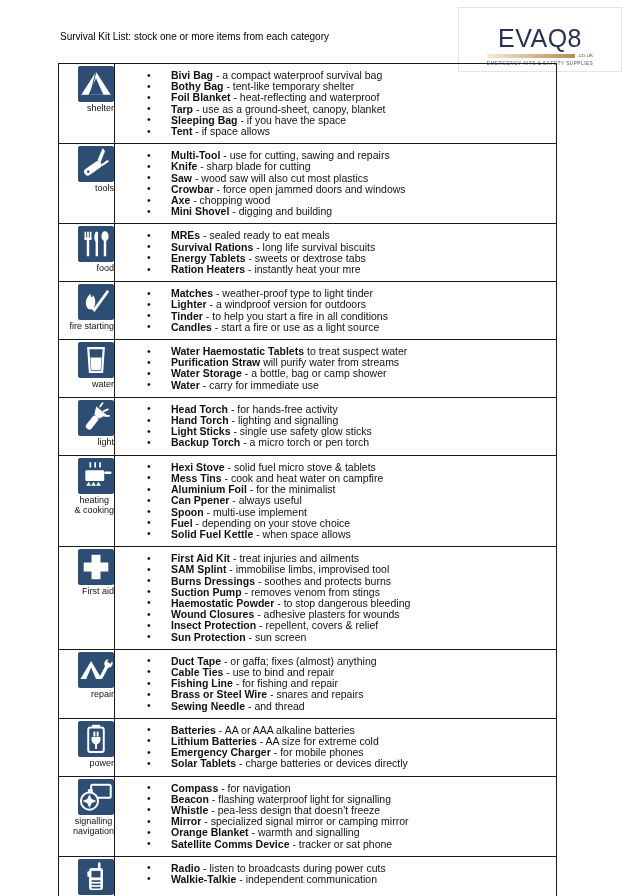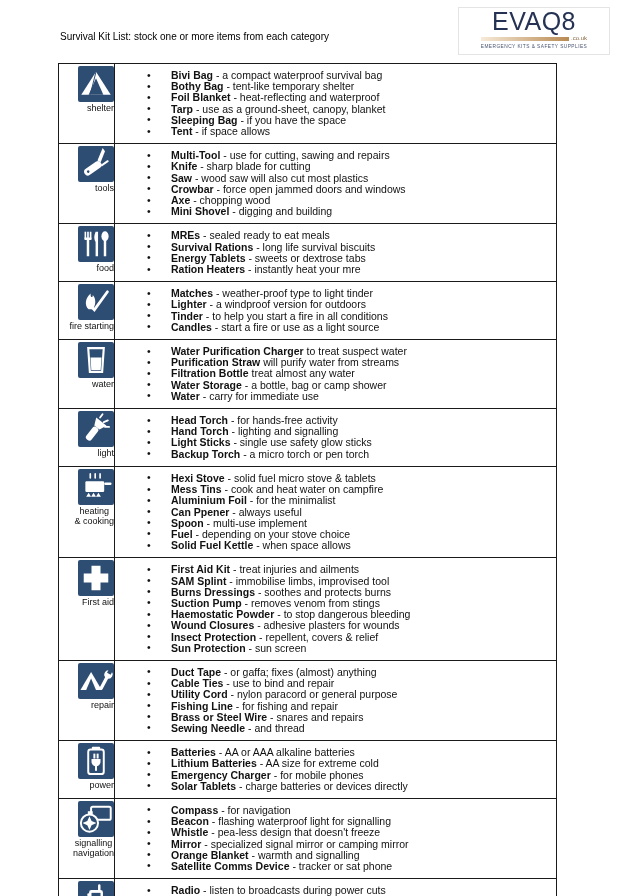--- a/index.html
+++ b/index.html
@@ -1,21 +1,21 @@
 <!DOCTYPE html>
 <html><head>
 <meta charset="utf-8">
 <style>
   html,body{margin:0;padding:0;background:#fff;}
   body{width:627px;height:896px;font-family:"Liberation Sans",sans-serif;-webkit-font-smoothing:antialiased;}
   .page{position:relative;width:627px;height:896px;background:#fff;overflow:hidden;}
 
   .doc-title{position:absolute;left:60px;top:31px;font-size:10px;color:#000;}
 
-  .logo{position:absolute;left:458px;top:7px;width:152px;box-sizing:border-box;padding:1px 8px 5px;
+  .logo{position:absolute;left:458px;top:7px;width:164px;box-sizing:border-box;padding:18px 8px 5px;
         border:1px solid #e4e4e4;background:#fff;display:flex;flex-direction:column;align-items:center;}
   .brand{font-size:25px;line-height:1;letter-spacing:.5px;color:#253253;}
   .logo-bar-row{display:flex;align-items:flex-end;gap:2px;margin-top:1px;}
   .bar{width:88px;height:4px;background:linear-gradient(to right,#f7ead8,#b98a52);}
   .domain{font-size:6px;color:#8a6b44;line-height:1;}
   .tagline{font-size:4.8px;letter-spacing:.45px;color:#4a5571;margin-top:3px;white-space:nowrap;}
 
   .ktable{position:absolute;left:58px;top:63px;width:499px;box-sizing:border-box;border:1px solid #1a1a1a;}
   .cat-row{display:flex;border-bottom:1px solid #1a1a1a;}
   .cat-row:last-child{border-bottom:none;min-height:56px;}
@@ -138,23 +138,22 @@
       <div class="cat-cell">
         <span class="cat-icon">
             <svg viewBox="0 0 44 44">
               <path d="M12.5 7.5 h19 l-2 29 h-15 Z" fill="none" stroke="#fff" stroke-width="2.6"></path>
               <path d="M15.2 19 h13.6 l-1.1 15.2 h-11.4 Z" fill="#fff"></path>
             </svg>
           </span>
         <span class="cat-label">water</span>
       </div>
       <ul class="items">
-          <li><b>Water Purification Charger</b><span> to treat suspect water</span></li>
+          <li><b>Water Haemostatic Tablets</b><span> to treat suspect water</span></li>
           <li><b>Purification Straw</b><span> will purify water from streams</span></li>
-          <li><b>Filtration Bottle</b><span> treat almost any water</span></li>
           <li><b>Water Storage</b><span> - a bottle, bag or camp shower</span></li>
           <li><b>Water</b><span> - carry for immediate use</span></li>
         </ul>
     </div>
 
     <div class="cat-row">
       <div class="cat-cell">
         <span class="cat-icon">
             <svg viewBox="0 0 44 44">
               <g transform="rotate(38 20 24)">
@@ -238,21 +237,20 @@
                 <rect x="30.5" y="5" width="5" height="7" fill="#2e4d73"></rect>
                 <rect x="31" y="15" width="4" height="19" rx="2" fill="#fff"></rect>
               </g>
             </svg>
           </span>
         <span class="cat-label">repair</span>
       </div>
       <ul class="items">
           <li><b>Duct Tape</b><span> - or gaffa; fixes (almost) anything</span></li>
           <li><b>Cable Ties</b><span> - use to bind and repair</span></li>
-          <li><b>Utility Cord</b><span> - nylon paracord or general purpose</span></li>
           <li><b>Fishing Line</b><span> - for fishing and repair</span></li>
           <li><b>Brass or Steel Wire</b><span> - snares and repairs</span></li>
           <li><b>Sewing Needle</b><span> - and thread</span></li>
         </ul>
     </div>
 
     <div class="cat-row">
       <div class="cat-cell">
         <span class="cat-icon">
             <svg viewBox="0 0 44 44">

